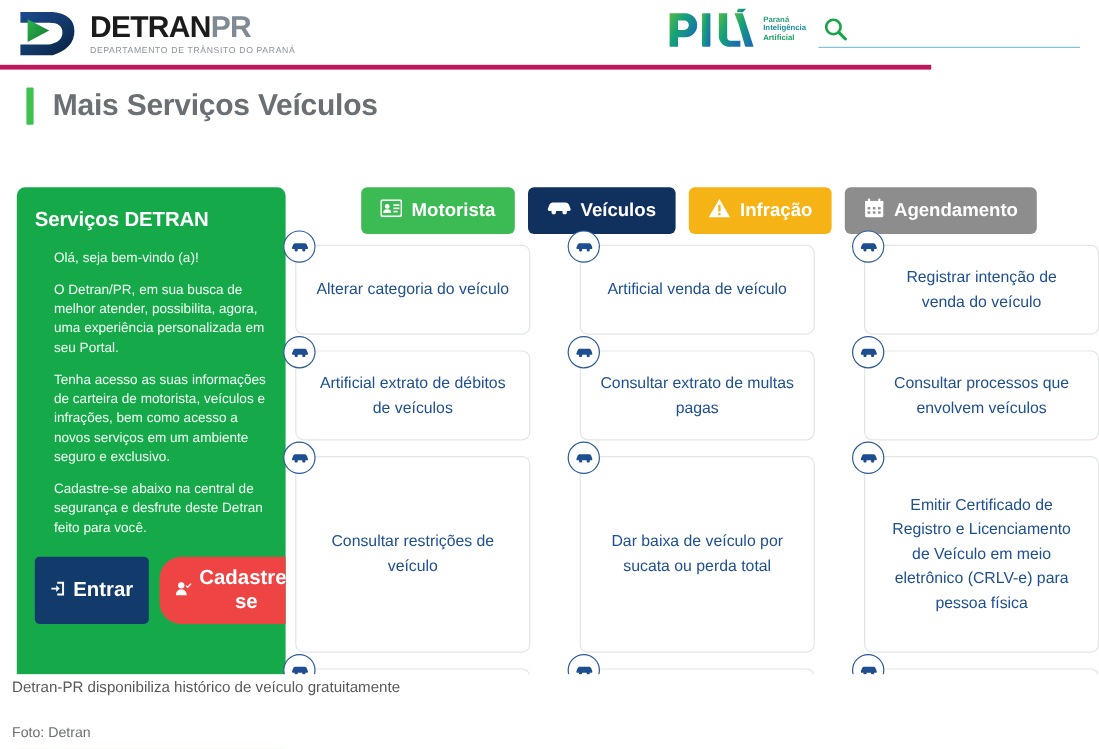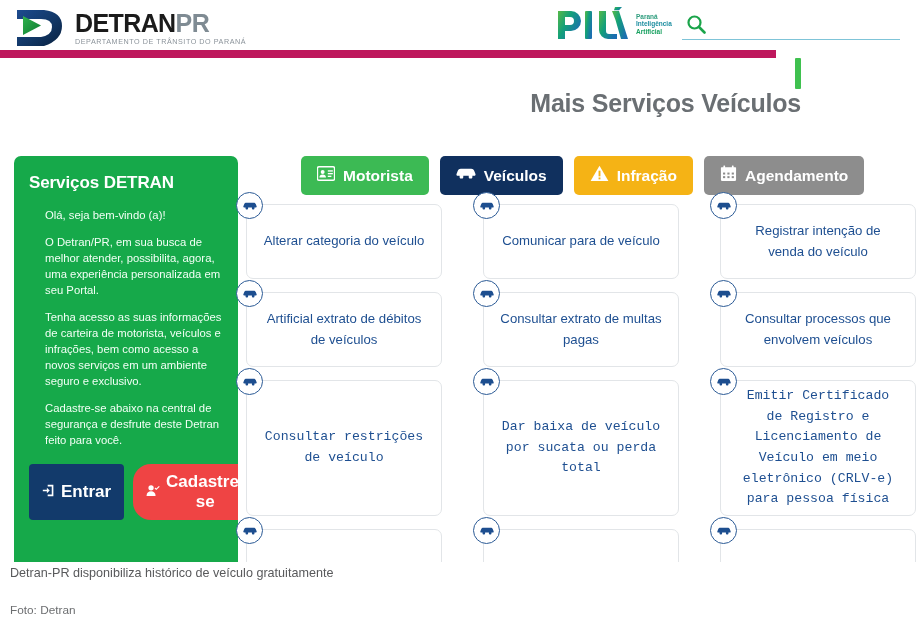--- a/index.html
+++ b/index.html
@@ -6,21 +6,21 @@
   body{
     width:916px;height:624px;overflow:hidden;
     background:#ffffff;
     font-family:"Liberation Sans", sans-serif;
     -webkit-font-smoothing:antialiased;
   }
 
   
   .header{
     position:relative;height:58px;width:776px;background:#ffffff;
-    border-bottom:8px solid #be185d;
+    border-bottom:4px solid #be185d;
     box-sizing:border-box;
   }
   .detran-logo{
     position:absolute;left:14px;top:6px;display:flex;align-items:center;gap:9px;
   }
   .detran-mark{width:52px;height:44px;position:relative;flex:0 0 auto;}
   .detran-word{line-height:1;}
   .detran-word .dw-top{
     font-size:25px;font-weight:bold;letter-spacing:-0.6px;color:#1b1b1b;
   }
@@ -48,21 +48,21 @@
     font-family:"Liberation Sans", sans-serif;
     font-style:italic;font-size:13.5px;color:#8d9499;
     padding:0;
   }
   .search-input::placeholder{color:#8d9499;opacity:1;}
   .search-icon{width:20px;height:20px;flex:0 0 auto;margin-left:4px;}
 
   
   .page-title-row{
     position:absolute;left:0;top:58px;width:801px;height:60px;
-    display:flex;align-items:flex-end;flex-direction:column;
+    display:flex;align-items:center;
   }
   .title-bar{width:6px;height:31px;background:#3fc14f;margin-left:22px;border-radius:1px;}
   .page-title{
     margin-left:16px;font-size:25px;font-weight:bold;color:#6a6f73;letter-spacing:-0.2px;
   }
 
   
   .content{position:absolute;left:0;top:152px;width:916px;height:410px;}
 
   
@@ -118,21 +118,21 @@
     font-size:13.2px;line-height:1.56;color:#1e4f91;font-weight:normal;
   }
   .card-icon{
     position:absolute;left:-11px;top:-13px;
     width:25px;height:25px;border-radius:50%;
     background:#ffffff;border:1.6px solid #2c5b96;
     display:flex;align-items:center;justify-content:center;
   }
   .r1 .card{height:75px;}
   .r2 .card{height:75px;}
-  .r3 .card{height:136px;font-family:Liberation Mono, monospace;}
+  .r3 .card{height:164px;}
   .r4 .card{height:75px;}
 
   
   .caption-area{
     position:absolute;left:0;top:562px;width:916px;height:62px;background:#ffffff;
   }
   .caption{
     position:absolute;left:10px;top:4px;
     font-size:12.6px;color:#58595b;
   }
@@ -314,21 +314,21 @@
           </svg>
         </span>
         <span class="card-label">Alterar categoria do veículo</span>
       </div>
       <div class="card">
         <span class="card-icon">
           <svg width="14" height="10" viewBox="0 0 22 15" fill="#1d4e8f">
             <path d="M2 10 C0.7 10 0.2 9 0.6 8 L2 4.4 C2.5 3 3.7 2.2 5.2 2.2 L16.8 2.2 C18.3 2.2 19.5 3 20 4.4 L21.4 8 C21.8 9 21.3 10 20 10 L18 10 L18 11.6 C18 12.4 17.4 13 16.6 13 L15.4 13 C14.6 13 14 12.4 14 11.6 L14 10 L8 10 L8 11.6 C8 12.4 7.4 13 6.6 13 L5.4 13 C4.6 13 4 12.4 4 11.6 L4 10 Z"></path>
           </svg>
         </span>
-        <span class="card-label">Comunicar para de veículo</span>
+        <span class="card-label">Artificial venda de veículo</span>
       </div>
       <div class="card">
         <span class="card-icon">
           <svg width="14" height="10" viewBox="0 0 22 15" fill="#1d4e8f">
             <path d="M2 10 C0.7 10 0.2 9 0.6 8 L2 4.4 C2.5 3 3.7 2.2 5.2 2.2 L16.8 2.2 C18.3 2.2 19.5 3 20 4.4 L21.4 8 C21.8 9 21.3 10 20 10 L18 10 L18 11.6 C18 12.4 17.4 13 16.6 13 L15.4 13 C14.6 13 14 12.4 14 11.6 L14 10 L8 10 L8 11.6 C8 12.4 7.4 13 6.6 13 L5.4 13 C4.6 13 4 12.4 4 11.6 L4 10 Z"></path>
           </svg>
         </span>
         <span class="card-label">Registrar intenção de venda do veículo</span>
       </div>
     </div>

